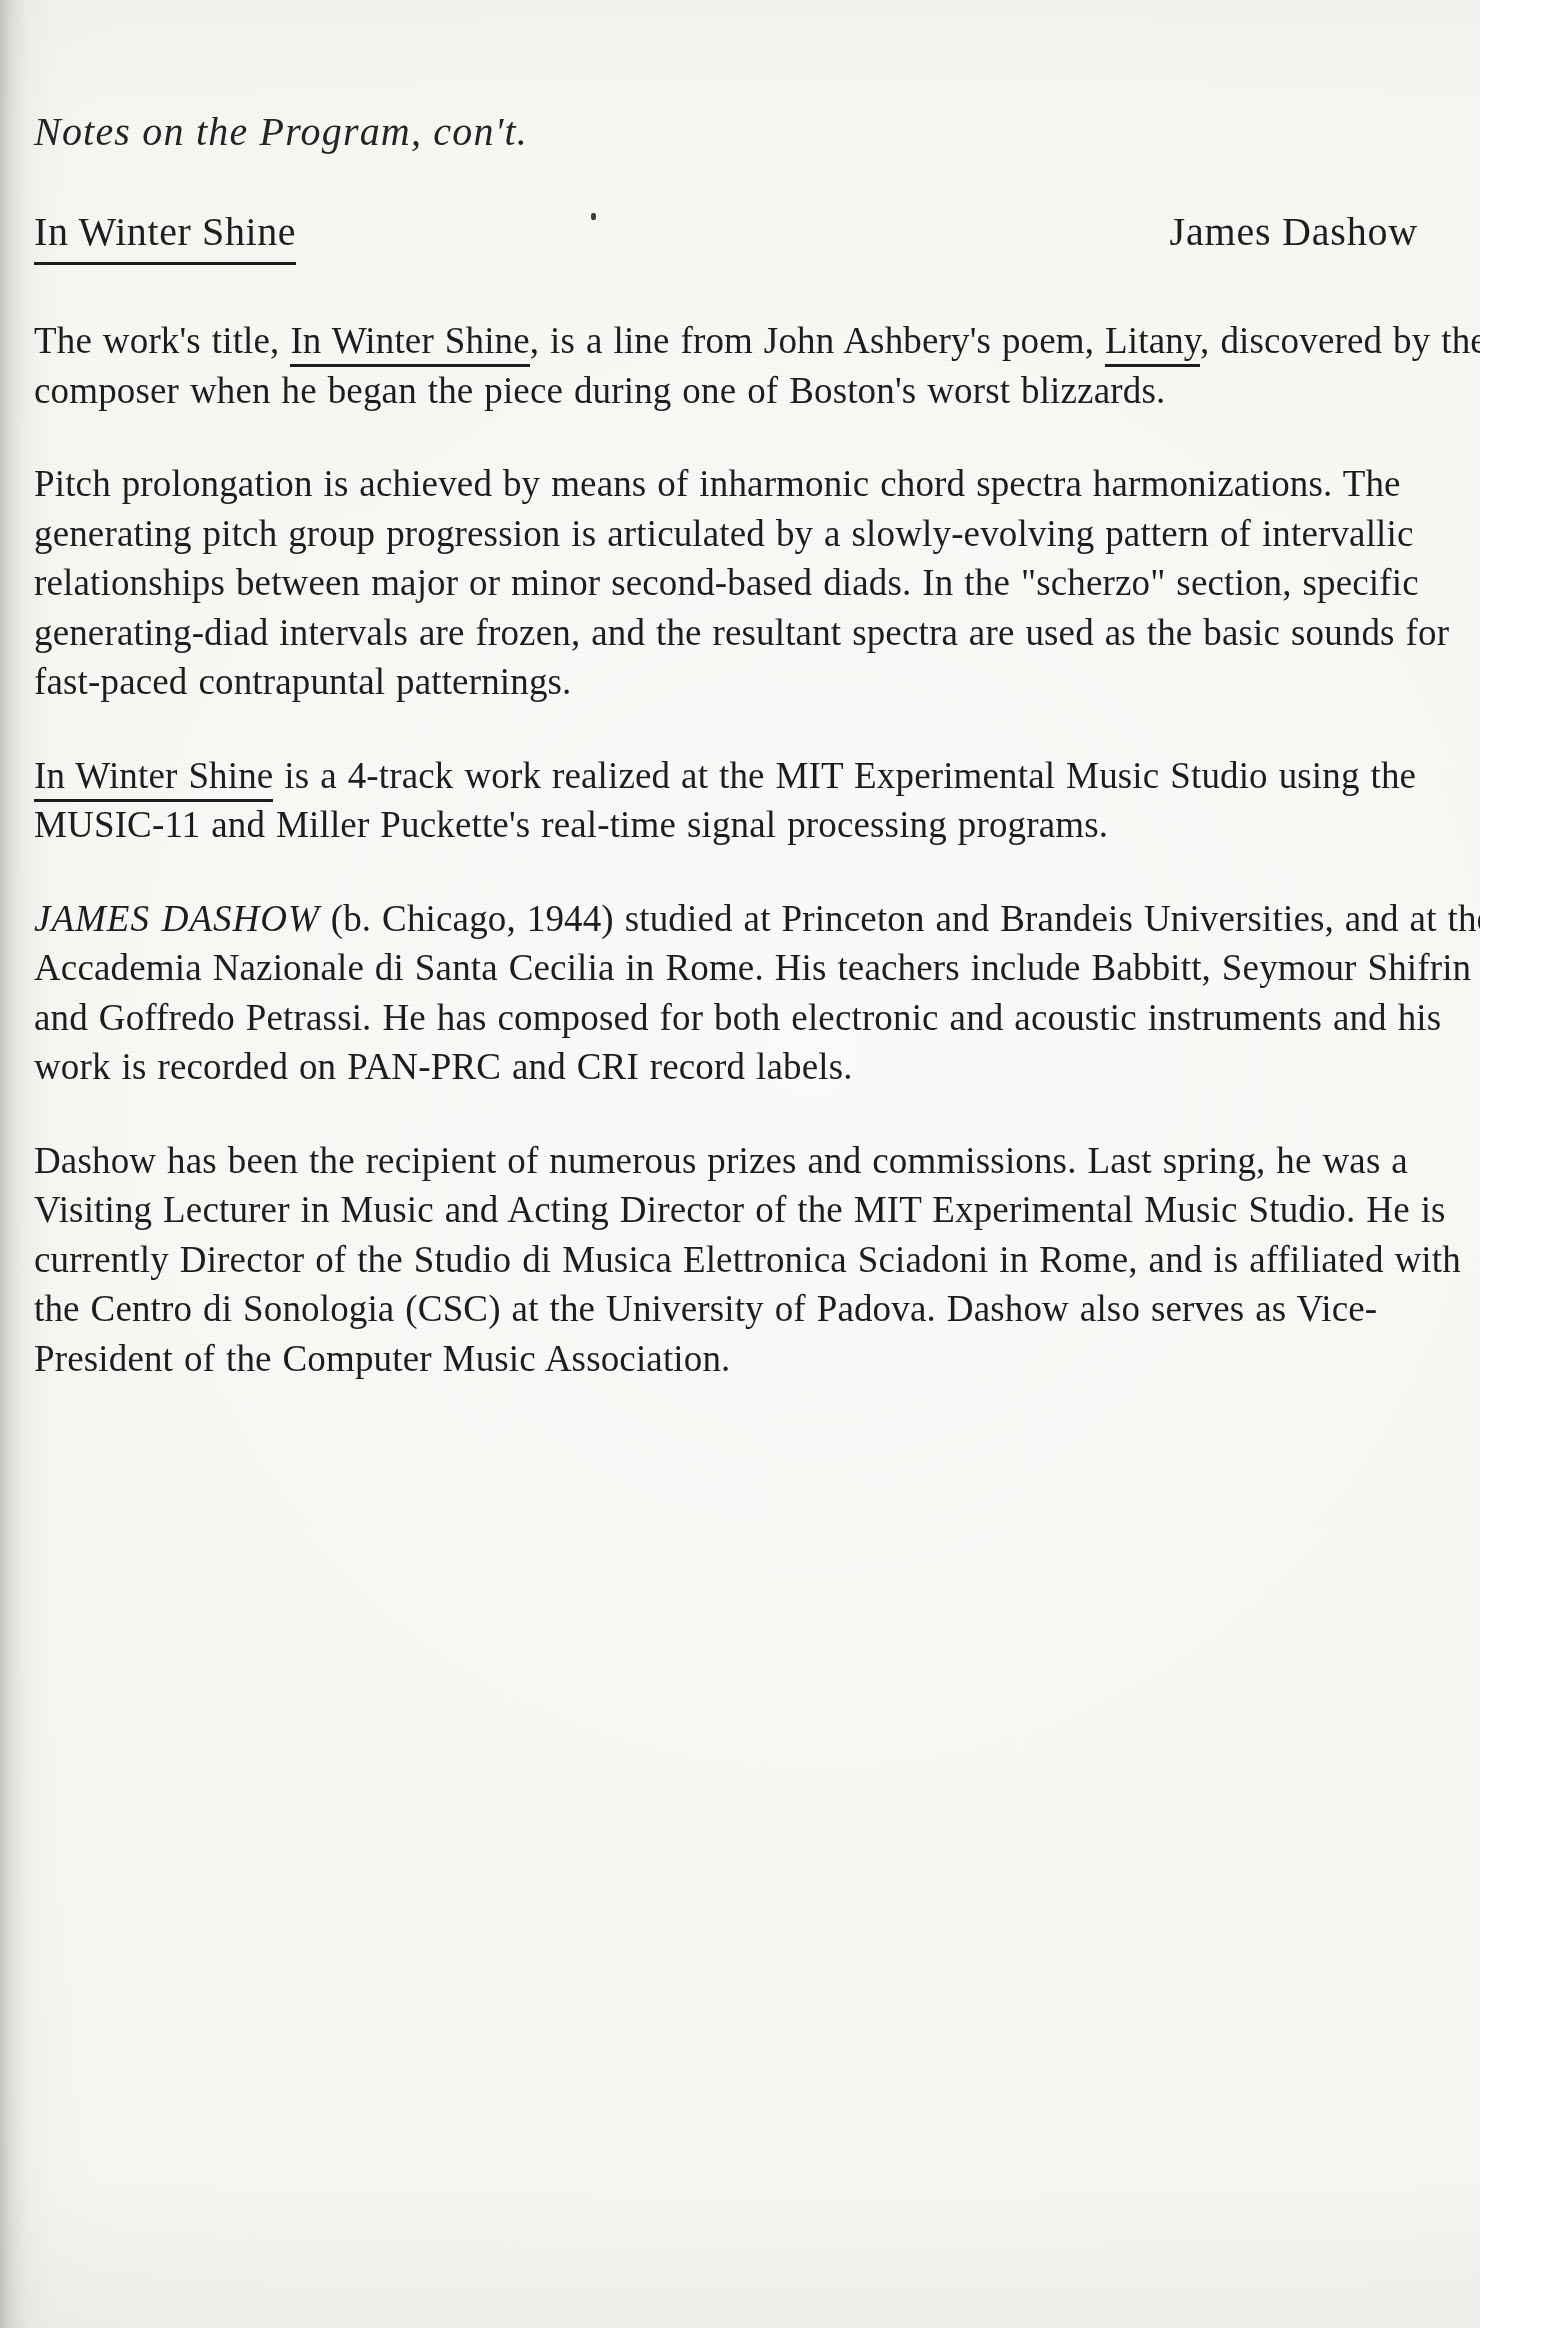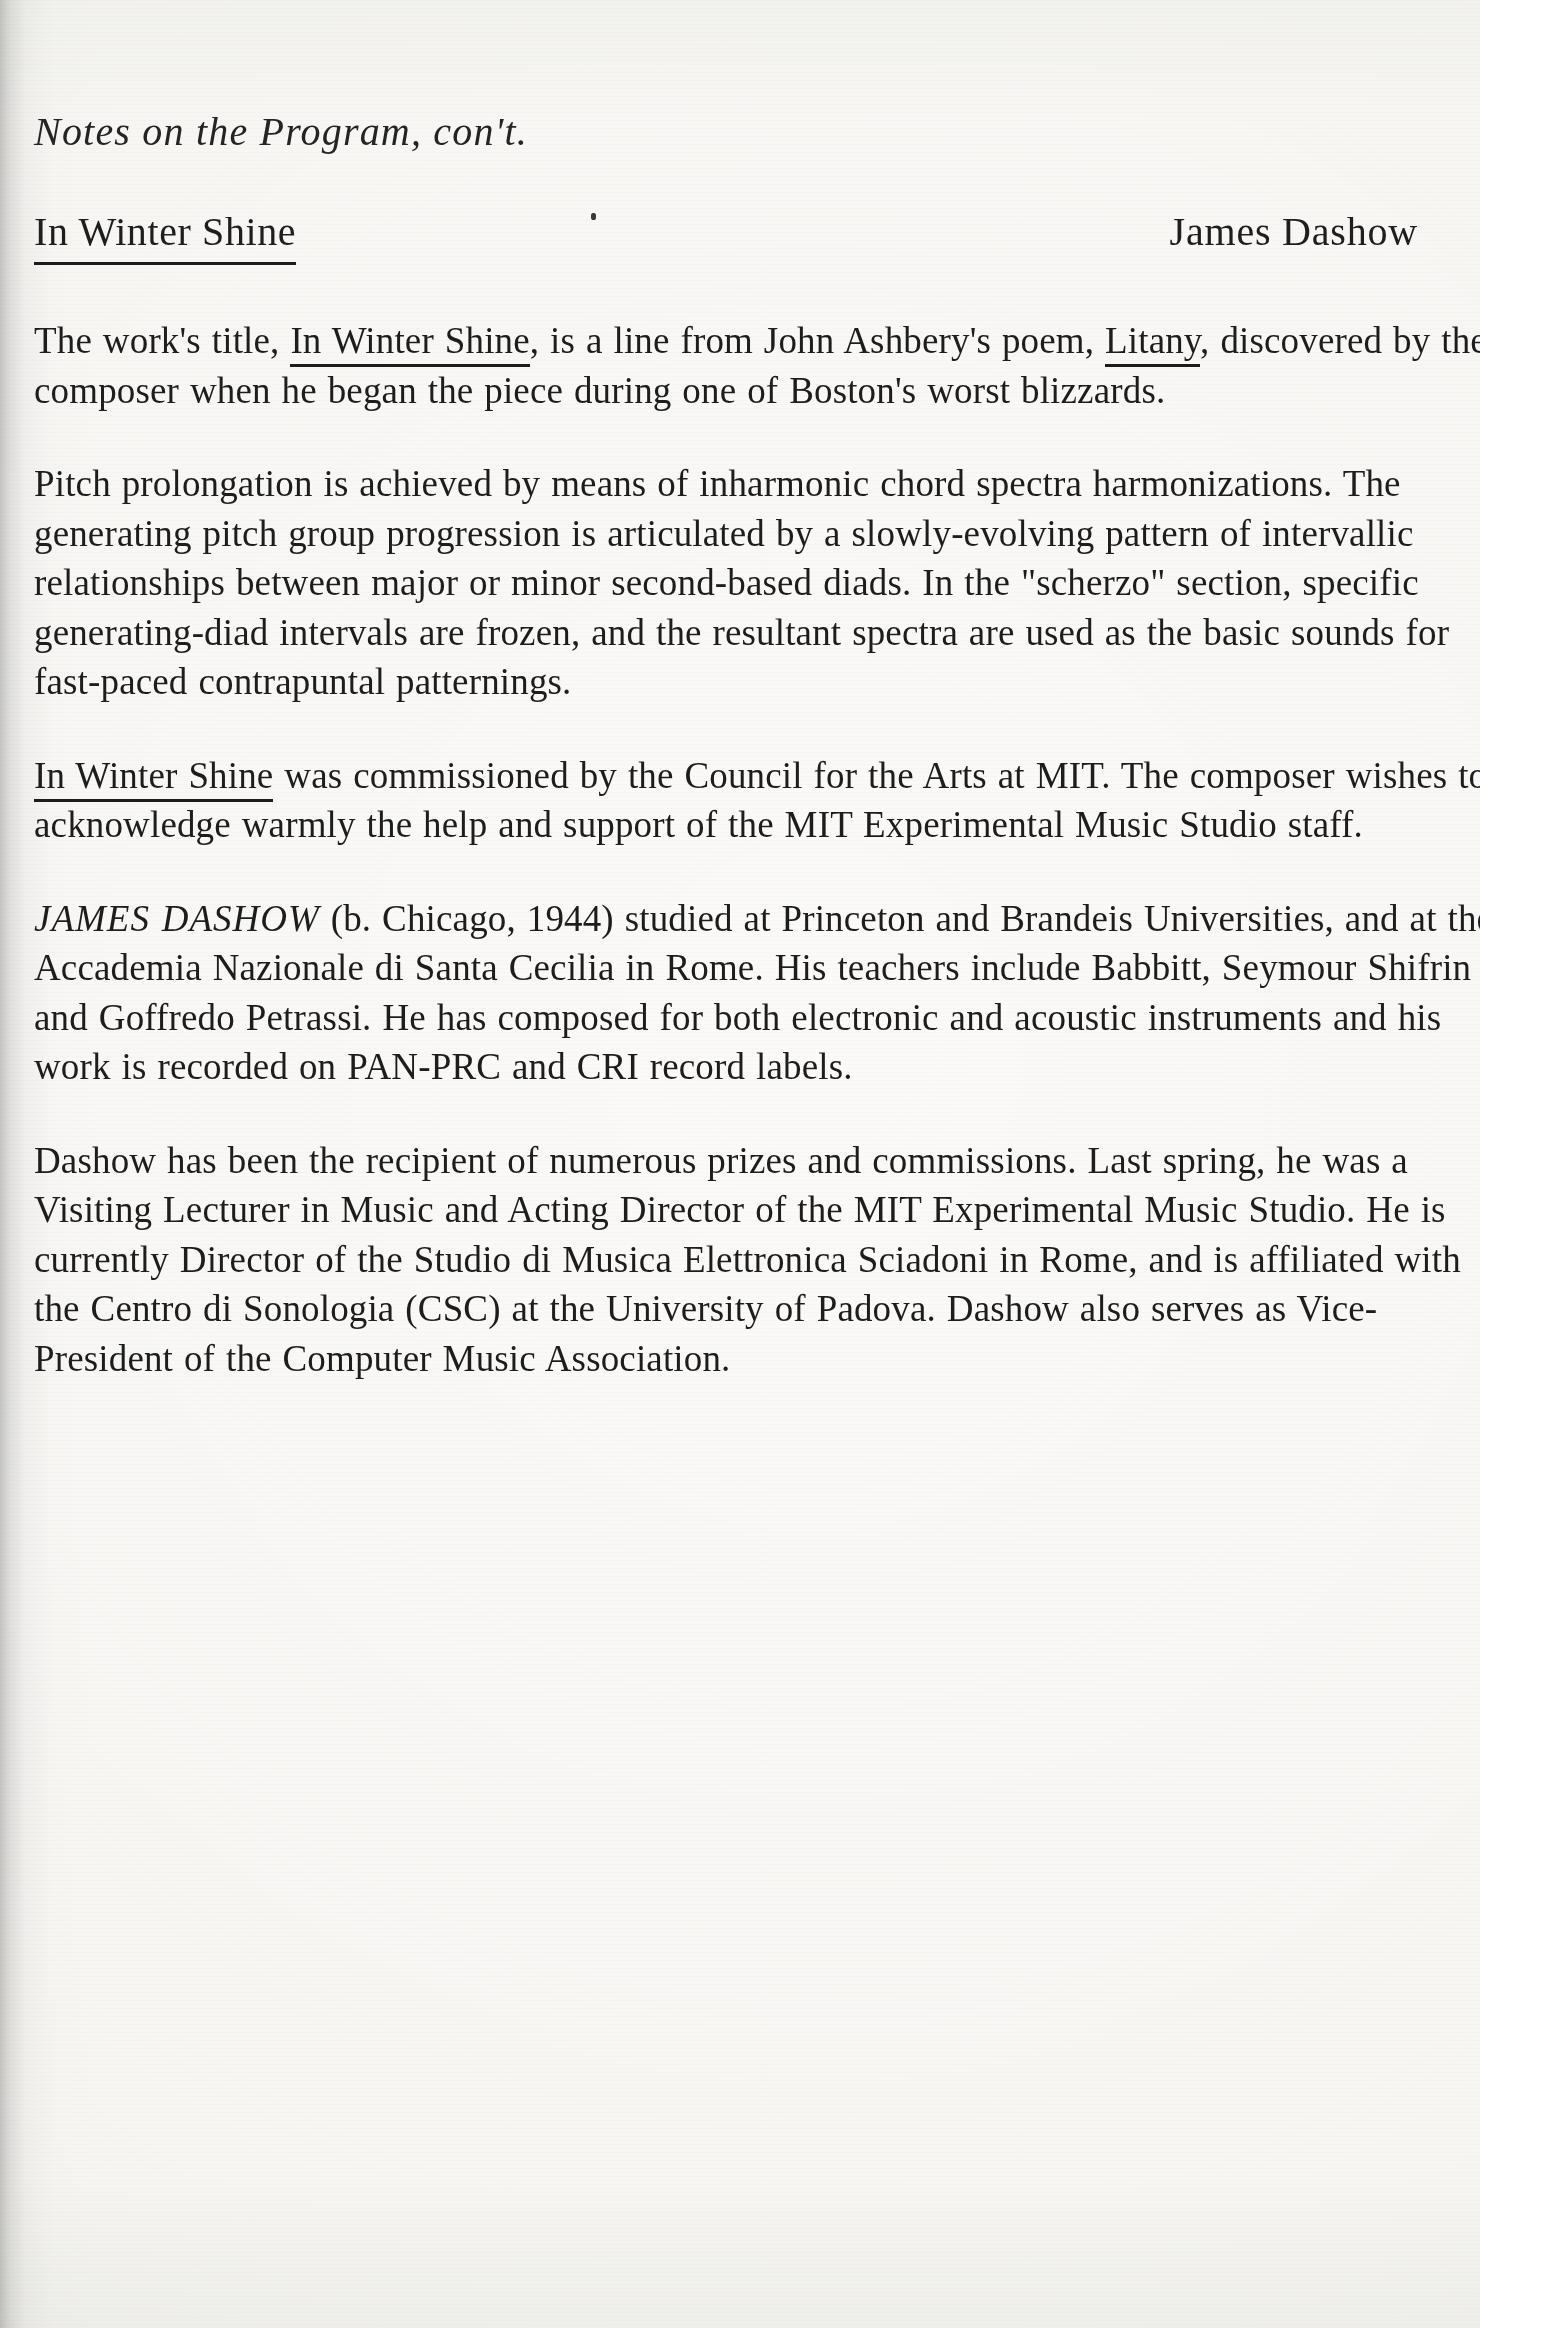--- a/index.html
+++ b/index.html
@@ -157,19 +157,19 @@
     <div class="speck"></div>
 
     <div class="title-row">
       <span class="work-title">In Winter Shine</span>
       <span class="composer-name">James Dashow</span>
     </div>
 
     <div class="body-block" id="body" style="top: 310px;">
         <p><span>The work's title, </span><span class="u">In Winter Shine</span><span>, is a line from John Ashbery's poem, </span><span class="u">Litany</span><span>, discovered by the composer when he began the piece during one of Boston's worst blizzards.</span></p>
         <p><span>Pitch prolongation is achieved by means of inharmonic chord spectra harmonizations.  The generating pitch group progression is articulated by a slowly-evolving pattern of intervallic relationships between major or minor second-based diads.  In the "scherzo" section, specific generating-diad intervals are frozen, and the resultant spectra are used as the basic sounds for fast-paced contrapuntal patternings.</span></p>
-        <p><span class="u">In Winter Shine</span><span> was commissioned by the Council for the Arts at MIT.  The composer wishes to acknowledge warmly the help and support of the MIT Experimental Music Studio staff.</span></p>
+        <p><span class="u">In Winter Shine</span><span> is a 4-track work realized at the MIT Experimental Music Studio using the MUSIC-11 and Miller Puckette's real-time signal processing programs.</span></p>
         <p><span class="it">JAMES DASHOW</span><span> (b. Chicago, 1944) studied at Princeton and Brandeis Universities, and at the Accademia Nazionale di Santa Cecilia in Rome.  His teachers include Babbitt, Seymour Shifrin and Goffredo Petrassi.  He has composed for both electronic and acoustic instruments and his work is recorded on PAN-PRC and CRI record labels.</span></p>
         <p><span>Dashow has been the recipient of numerous prizes and commissions.  Last spring, he was a Visiting Lecturer in Music and Acting Director of the MIT Experimental Music Studio.  He is currently Director of the Studio di Musica Elettronica Sciadoni in Rome, and is affiliated with the Centro di Sonologia (CSC) at the University of Padova.  Dashow also serves as Vice-President of the Computer Music Association.</span></p>
       </div>
 
   </div>
 </div>
 
 </body></html>

